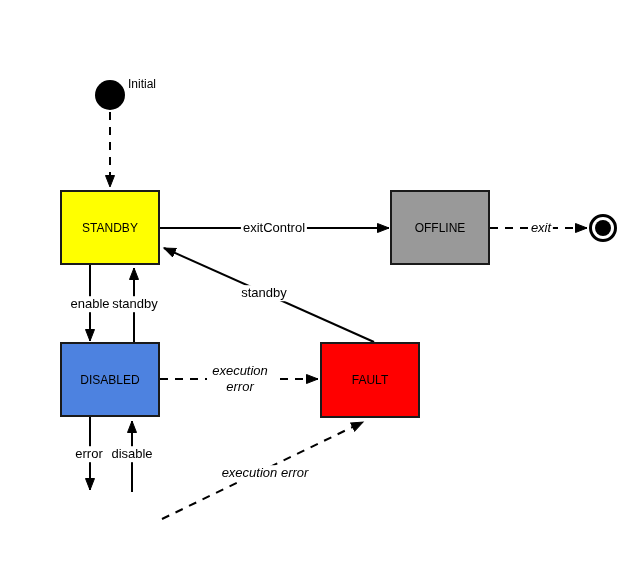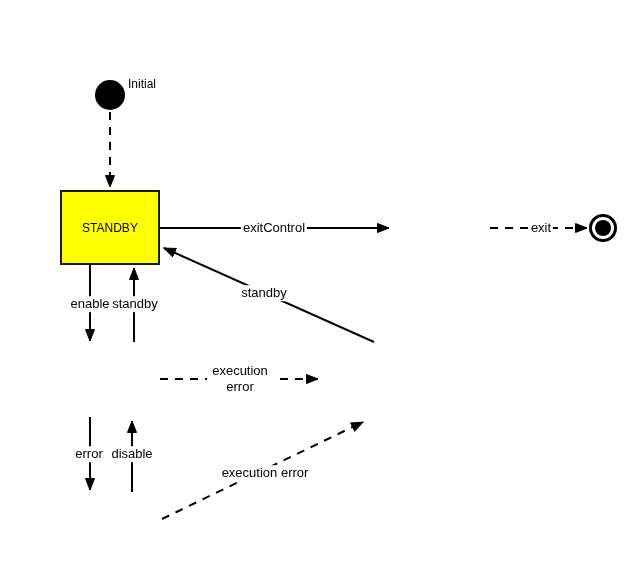--- a/index.html
+++ b/index.html
@@ -25,21 +25,21 @@
     border:3px solid #000;border-radius:50%;
     display:flex;align-items:center;justify-content:center;background:#fff;
   }
   .final-inner{width:16px;height:16px;background:#000;border-radius:50%;}
   .edge-label{
     position:absolute;transform:translate(-50%,-50%);
     background:#ffffff;font-size:13px;color:#000;text-align:center;
     line-height:1.2;padding:0 2px;white-space:nowrap;
   }
   .edge-label.wrap{white-space:normal;width:62px;}
-  .italic{}
+  .italic{font-style:italic;}
 </style>
 </head>
 <body>
 
 <div class="canvas">
 
   <svg class="edges-svg" viewBox="0 0 640 587" xmlns="http://www.w3.org/2000/svg">
     <defs>
       <marker id="arrow" markerUnits="userSpaceOnUse" markerWidth="14" markerHeight="11" refX="12" refY="5" orient="auto">
         <path d="M0.5,0.5 L12,5 L0.5,9.5 Z" fill="#000000" stroke="#000000"></path>
@@ -57,22 +57,31 @@
     <path class="edge" d="M132,492 L132,421" marker-end="url(#arrow)"></path>
   </svg>
 
   <div class="initial-node"></div>
   <div class="initial-label">Initial</div>
 
   <div class="state-box" style="left: 60px; top: 190px; background-color: rgb(255, 255, 0);">
     <span>STANDBY</span>
   </div>
 
+  <div class="state-box" style="left: 390px; top: 190px; background-color: rgb(153, 153, 153);">
+    <span>OFFLINE</span>
+  </div>
 
+  <div class="state-box" style="left: 60px; top: 342px; background-color: rgb(77, 130, 224);">
+    <span>DISABLED</span>
+  </div>
 
+  <div class="state-box" style="left: 320px; top: 342px; height: 76px; background-color: rgb(255, 0, 0);">
+    <span>FAULT</span>
+  </div>
 
 
   <div class="final-outer">
     <div class="final-inner"></div>
   </div>
 
   <div class="edge-label" style="left:274px;top:228px;">exitControl</div>
 
   <div class="edge-label italic" style="left:541px;top:228px;">exit</div>
 

